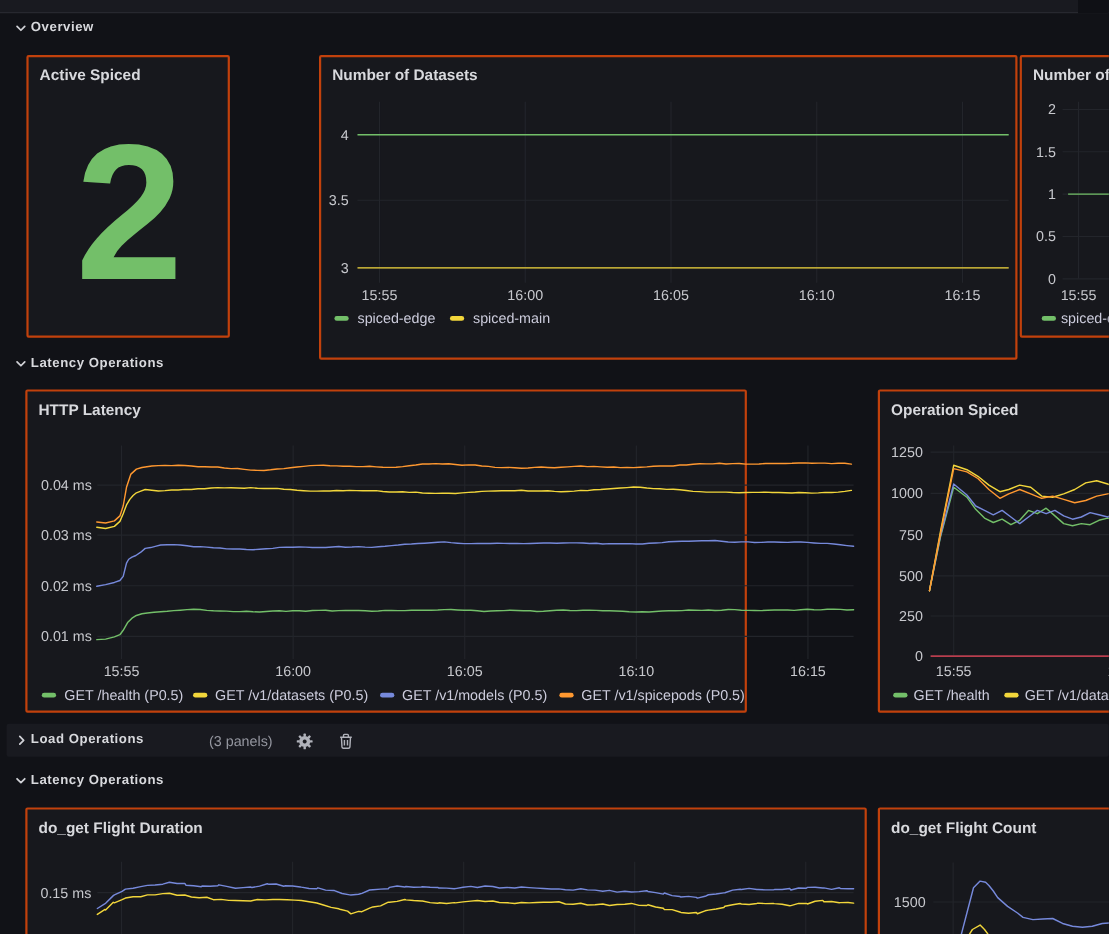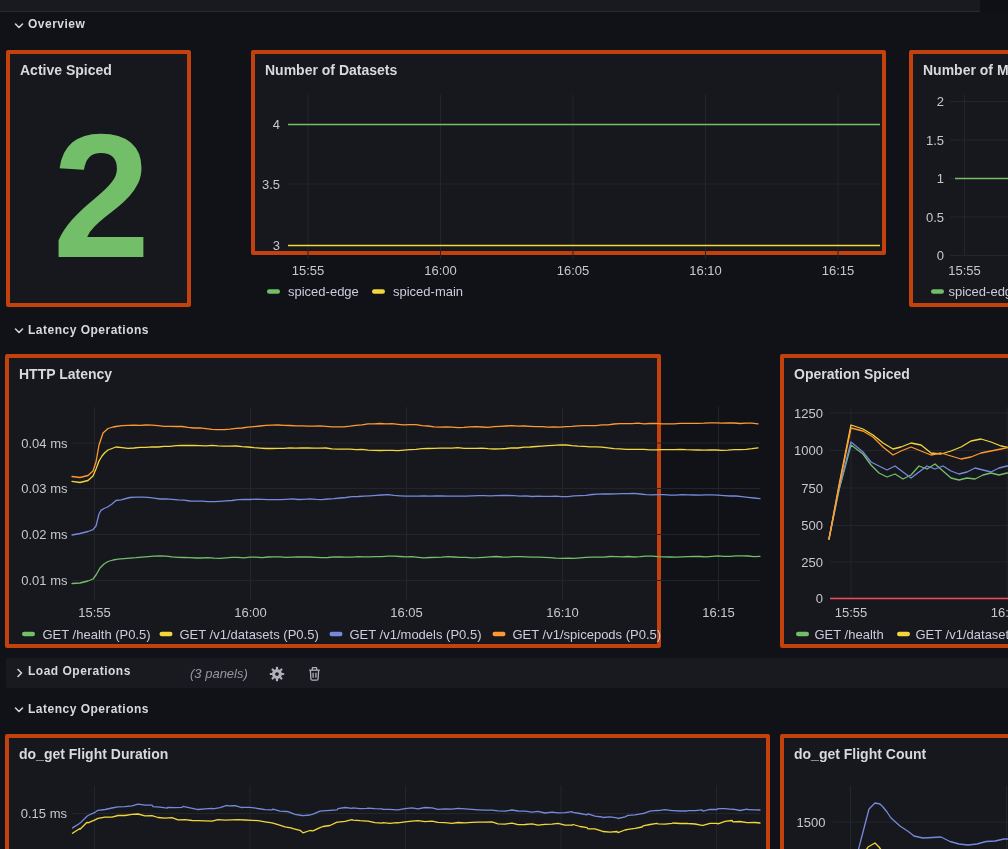--- a/index.html
+++ b/index.html
@@ -1,36 +1,36 @@
 <!DOCTYPE html>
 <html><head><meta charset="utf-8"><style>
 * { margin:0; padding:0; box-sizing:border-box; }
 body { width:1008px; height:849px; background:#111217; overflow:hidden;
        font-family:"Liberation Sans", sans-serif; position:relative; }
-.panel { position:absolute; background:#17181d; border:4px solid #c2410c; border-radius:2px; }
+.panel { position:absolute; background:#17181d; border:2px solid #c2410c; border-radius:2px;margin-left:18px; }
 .ptitle { position:absolute; left:10px; top:8px; font-size:14px; letter-spacing:0.3px; font-weight:700;
           color:#d8d9dd; letter-spacing:0; white-space:nowrap; }
 .rowtitle { position:absolute; font-size:12px; letter-spacing:0.5px; font-weight:700; color:#d8d9dd; white-space:nowrap; }
 </style></head><body>
 <div style="position:absolute;left:0;top:0;width:1008px;height:12px;background:#191a20;border-bottom:1px solid #2a2b31"></div>
 <div style="position:absolute;left:980px;top:0;width:28px;height:12px;background:#0f1015"></div>
 <svg style="position:absolute;left:14px;top:22px" width="10" height="8" viewBox="0 0 10 8">
     <path d="M1.5 2 L5 5.5 L8.5 2" fill="none" stroke="#d0d1d6" stroke-width="1.6" stroke-linecap="round" stroke-linejoin="round"></path>
   </svg>
 <div class="rowtitle" style="left:28px;top:17px">Overview</div>
 <svg style="position:absolute;left:14px;top:327px" width="10" height="8" viewBox="0 0 10 8">
     <path d="M1.5 2 L5 5.5 L8.5 2" fill="none" stroke="#d0d1d6" stroke-width="1.6" stroke-linecap="round" stroke-linejoin="round"></path>
   </svg>
 <div class="rowtitle" style="left:28px;top:323px">Latency Operations</div>
 <div style="position:absolute;left:6px;top:658px;width:1002px;height:30px;background:#191a20;border-radius:2px"></div>
 <svg style="position:absolute;left:16px;top:668px" width="8" height="10" viewBox="0 0 8 10">
     <path d="M2 1.5 L5.5 5 L2 8.5" fill="none" stroke="#d0d1d6" stroke-width="1.6" stroke-linecap="round" stroke-linejoin="round"></path>
   </svg>
 <div class="rowtitle" style="left:28px;top:664px">Load Operations</div>
-<div style="position:absolute;left:190px;top:666px;font-size:13px;font-style:italic;color:#9597a0">(3 panels)</div>
+<div style="position:absolute;left:190px;top:666px;font-size:13px;color:#9597a0">(3 panels)</div>
 <svg style="position:absolute;left:269px;top:666px" width="16" height="16" viewBox="0 0 16 16">
     <g fill="#b0b2ba">
       <path fill-rule="evenodd" d="M8,3 a5,5 0 1,0 0.001,0 Z M8,6.2 a1.8,1.8 0 1,1 -0.001,0 Z"></path>
       <rect x="6.9" y="0.8" width="2.2" height="2.6" rx="0.6" transform="rotate(0 8 8)"></rect>
       <rect x="6.9" y="0.8" width="2.2" height="2.6" rx="0.6" transform="rotate(45 8 8)"></rect>
       <rect x="6.9" y="0.8" width="2.2" height="2.6" rx="0.6" transform="rotate(90 8 8)"></rect>
       <rect x="6.9" y="0.8" width="2.2" height="2.6" rx="0.6" transform="rotate(135 8 8)"></rect>
       <rect x="6.9" y="0.8" width="2.2" height="2.6" rx="0.6" transform="rotate(180 8 8)"></rect>
       <rect x="6.9" y="0.8" width="2.2" height="2.6" rx="0.6" transform="rotate(225 8 8)"></rect>
       <rect x="6.9" y="0.8" width="2.2" height="2.6" rx="0.6" transform="rotate(270 8 8)"></rect>
@@ -46,21 +46,21 @@
     </g>
   </svg>
 <svg style="position:absolute;left:14px;top:706px" width="10" height="8" viewBox="0 0 10 8">
     <path d="M1.5 2 L5 5.5 L8.5 2" fill="none" stroke="#d0d1d6" stroke-width="1.6" stroke-linecap="round" stroke-linejoin="round"></path>
   </svg>
 <div class="rowtitle" style="left:28px;top:702px">Latency Operations</div>
 <div class="panel" style="left:6px;top:50px;width:185px;height:257px">
     <div class="ptitle">Active Spiced</div>
     <div style="position:absolute;left:0;top:54px;width:183px;text-align:center;font-size:176px;line-height:176px;font-weight:700;color:#73BF69">2</div>
   </div>
-<div class="panel" style="left:251px;top:50px;width:635px;height:205px">
+<div class="panel" style="left:272px;top:50px;width:635px;height:277px">
     <div class="ptitle">Number of Datasets</div>
     <svg width="635" height="257" viewBox="0 0 635 257" style="position:absolute;left:-1px;top:-1px">
       <text x="26" y="76.0" text-anchor="end" fill="#c7c8cd" font-size="13" font-family="Liberation Sans, sans-serif">4</text>
       <line x1="34" y1="71.5" x2="626" y2="71.5" stroke="#23252b" stroke-width="1"></line>
       <text x="26" y="135.5" text-anchor="end" fill="#c7c8cd" font-size="13" font-family="Liberation Sans, sans-serif">3.5</text>
       <line x1="34" y1="131" x2="626" y2="131" stroke="#23252b" stroke-width="1"></line>
       <text x="26" y="197.0" text-anchor="end" fill="#c7c8cd" font-size="13" font-family="Liberation Sans, sans-serif">3</text>
       <line x1="34" y1="192.5" x2="626" y2="192.5" stroke="#23252b" stroke-width="1"></line>
       <line x1="54" y1="41.5" x2="54" y2="206" stroke="#23252b" stroke-width="1"></line>
       <line x1="186.5" y1="41.5" x2="186.5" y2="206" stroke="#23252b" stroke-width="1"></line>

